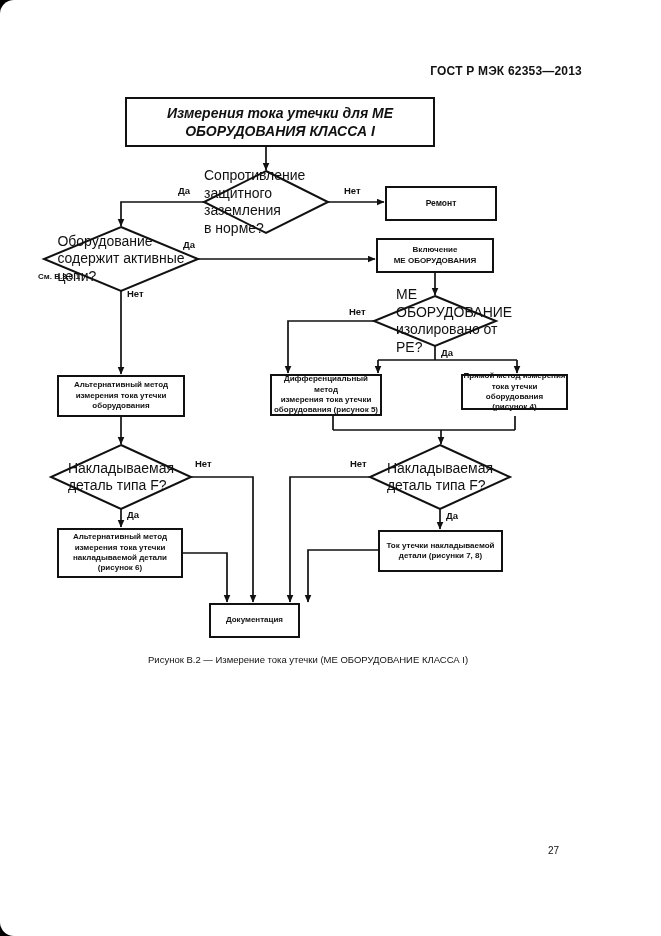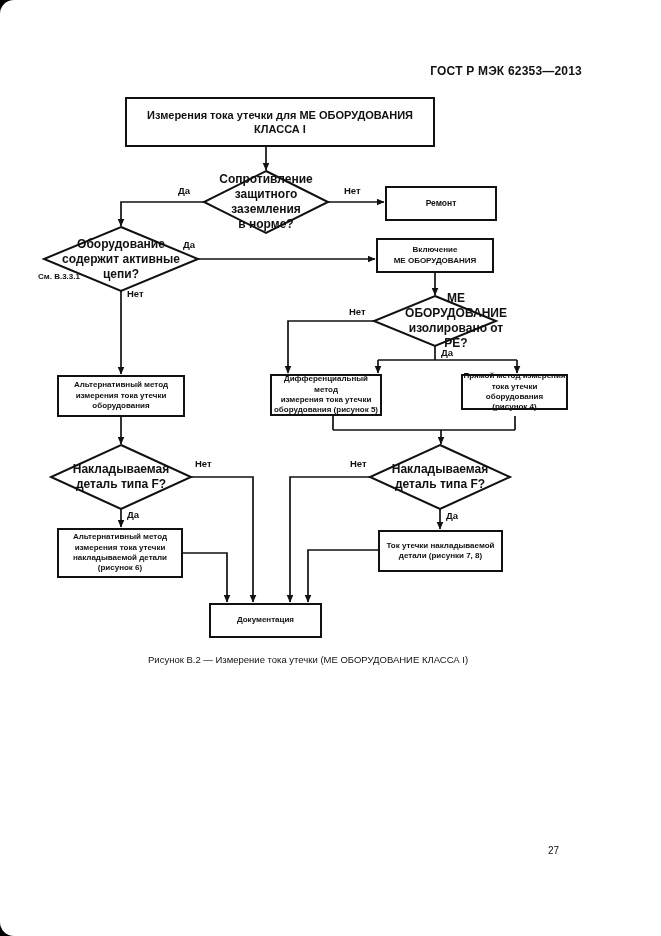--- a/index.html
+++ b/index.html
@@ -10,24 +10,24 @@
   }
   .hdr{
     position:absolute;left:300px;top:64px;width:282px;text-align:right;
     font-size:12px;font-weight:bold;letter-spacing:.2px;
   }
   .box{
     position:absolute;box-sizing:border-box;border:2px solid #111;background:#fff;
     display:flex;align-items:center;justify-content:center;text-align:center;
     font-weight:bold;font-size:8px;line-height:1.3;white-space:pre-line;
   }
-  .box-lg{font-size:11px;}
+  .box-lg{font-size:14px;font-style:italic;}
   .dtext{
     position:absolute;display:flex;align-items:center;justify-content:center;
-    text-align:center;font-weight:bold;font-size:12px;line-height:1.25;white-space:pre-line;
+    font-weight:normal;font-size:14px;line-height:1.25;white-space:pre-line;
   }
   .yn{position:absolute;font-weight:bold;font-size:9.5px;}
   .note{position:absolute;left:38px;top:272px;font-weight:bold;font-size:8px;}
   .caption{position:absolute;left:148px;top:654px;font-size:9.5px;}
   .pagenum{position:absolute;left:548px;top:845px;font-size:10px;}
   svg{position:absolute;left:0;top:0;}
   svg .shape{fill:#fff;stroke:#111;stroke-width:2;}
   svg .conn{fill:none;stroke:#111;stroke-width:1.7;}
 </style>
 </head>
@@ -86,21 +86,21 @@
 оборудования (рисунок 5)</div>
   <div class="box" style="left:461px;top:374px;width:107px;height:36px;">Прямой метод измерения
 тока утечки оборудования
 (рисунок 4)</div>
   <div class="box" style="left:57px;top:528px;width:126px;height:50px;">Альтернативный метод
 измерения тока утечки
 накладываемой детали
 (рисунок 6)</div>
   <div class="box" style="left:378px;top:530px;width:125px;height:42px;">Ток утечки накладываемой
 детали (рисунки 7, 8)</div>
-  <div class="box" style="left:209px;top:603px;width:113px;height:35px;">Документация</div>
+  <div class="box" style="left:209px;top:603px;width:91px;height:35px;">Документация</div>
 
   <div class="dtext" style="left:204px;top:181px;width:124px;height:42px;">Сопротивление
 защитного заземления
 в норме?</div>
   <div class="dtext" style="left:49px;top:238px;width:144px;height:42px;">Оборудование
 содержит активные
 цепи?</div>
   <div class="dtext" style="left:396px;top:303px;width:120px;height:36px;">МЕ ОБОРУДОВАНИЕ
 изолировано от РЕ?</div>
   <div class="dtext" style="left:51px;top:459px;width:140px;height:36px;">Накладываемая

